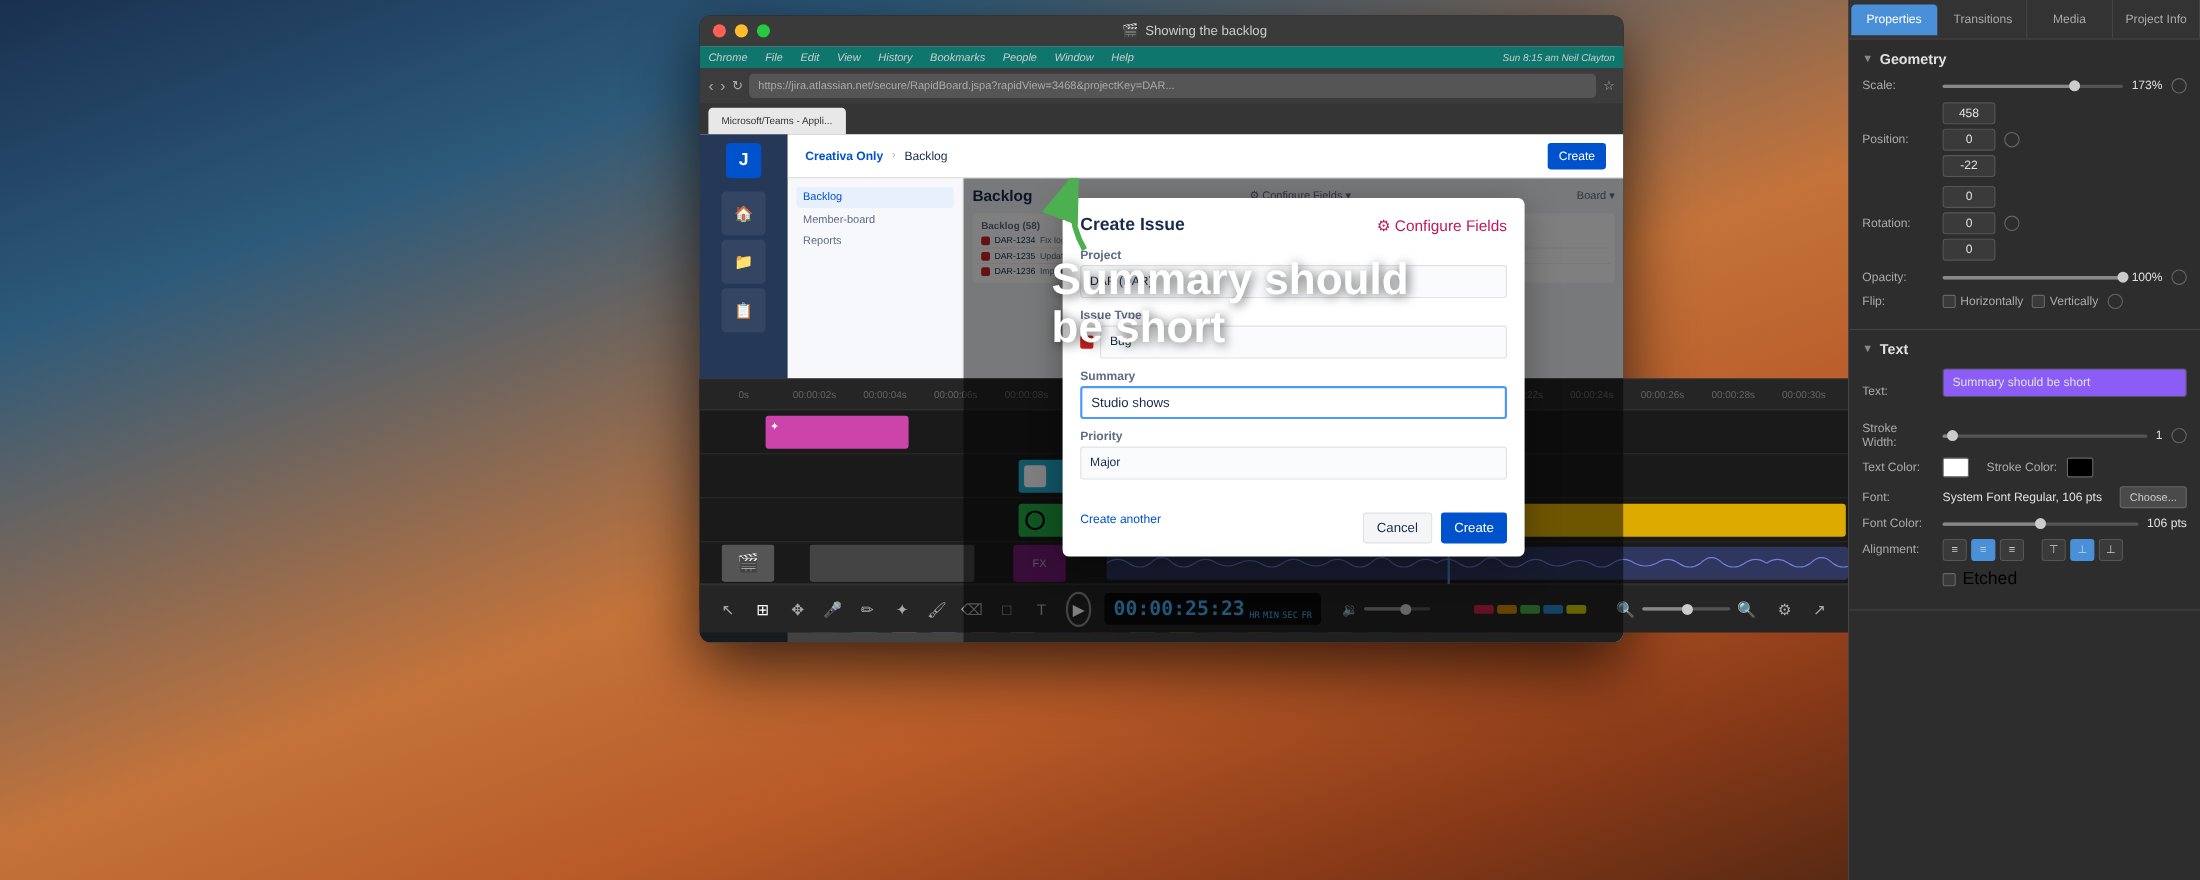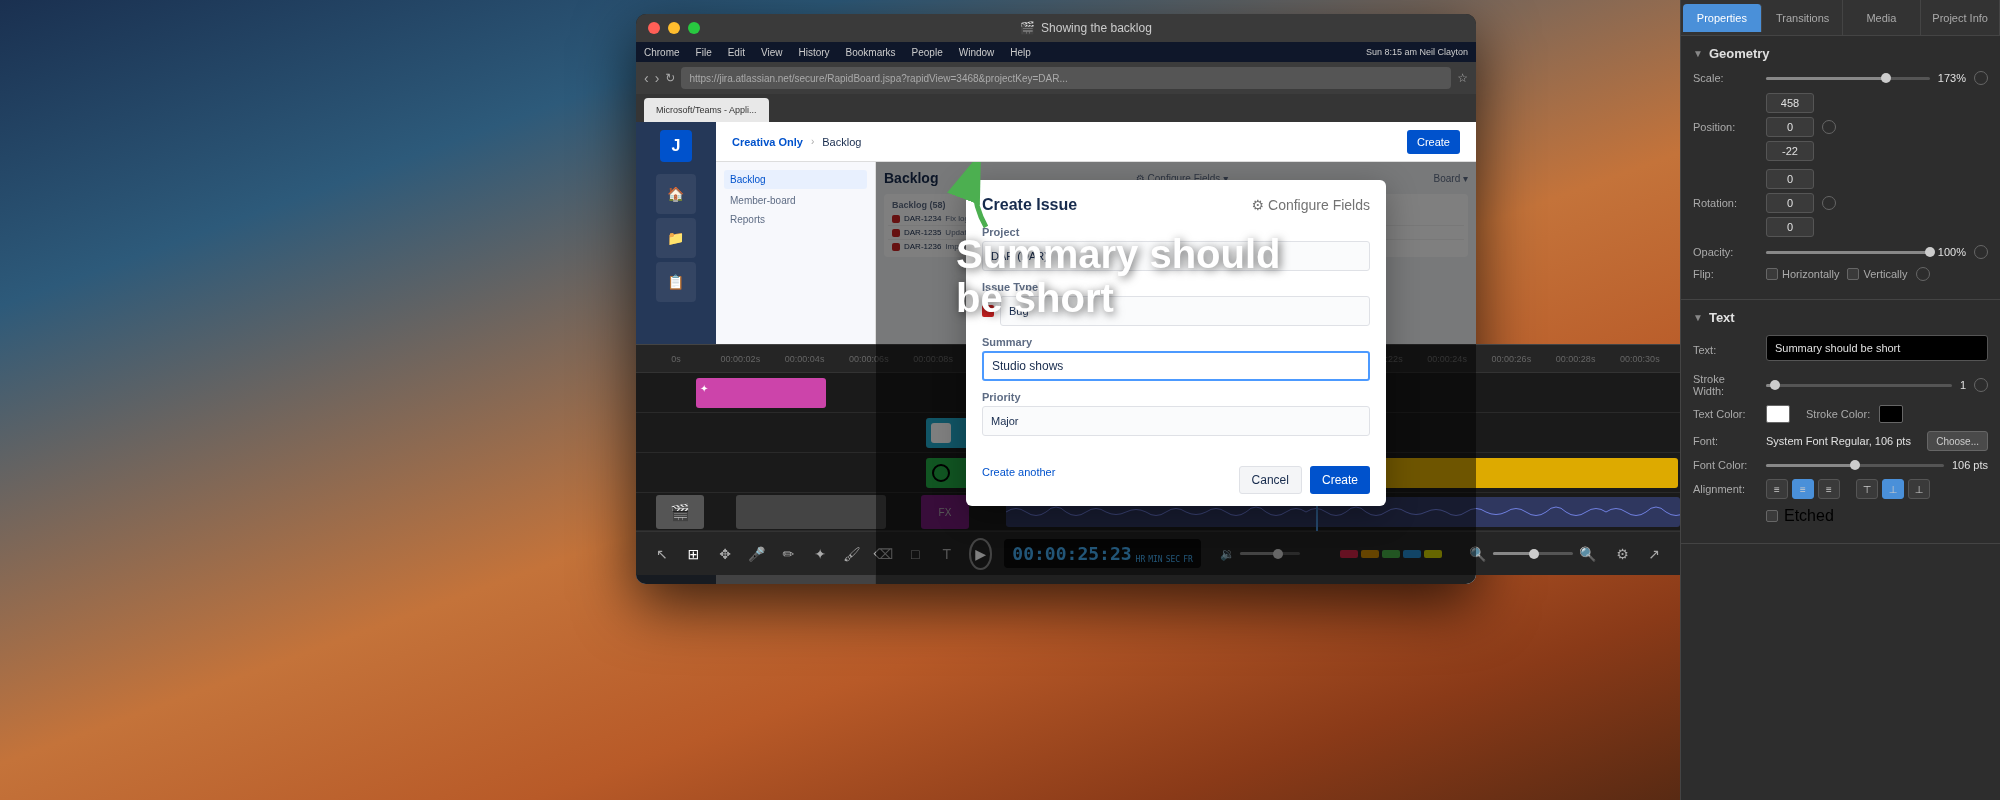--- a/index.html
+++ b/index.html
@@ -79,25 +79,26 @@
 
     .browser-chrome {
       height: 80px;
       background: #3c3c3c;
       display: flex;
       flex-direction: column;
     }
 
     .browser-menubar {
       height: 20px;
-      background: #0f172a;
+      background: #0f766e;
       display: flex;
       align-items: center;
       padding: 0 8px;
       gap: 16px;
+      font-style: italic;
     }
 
     .browser-menubar-item {
       color: #ccc;
       font-size: 10px;
     }
 
     .browser-toolbar {
       height: 32px;
       background: #3c3c3c;
@@ -476,27 +477,27 @@
     .checkbox-box {
       width: 12px;
       height: 12px;
       border: 1px solid #666;
       background: #3a3a3a;
       border-radius: 2px;
     }
 
     
     .text-input-area {
-      background: #000000;
+      background: #8b5cf6;
       border: 1px solid #555;
       border-radius: 3px;
       padding: 6px 8px;
       color: #e0e0e0;
       font-size: 11px;
-      margin-bottom: 4px;
+      margin-bottom: 15px;
     }
 
     .color-swatch {
       width: 24px;
       height: 18px;
       border: 1px solid #666;
       border-radius: 2px;
       cursor: pointer;
     }
 
@@ -969,21 +970,21 @@
                   <div style="width:8px;height:8px;background:#cc2222;border-radius:2px;flex-shrink:0;"></div>
                   <span style="font-size:8px;color:#172b4d;">DAR-1236</span>
                   <span style="font-size:8px;color:#5e6c84;flex:1;">Improve performance</span>
                 </div>
               </div>
 
               <div class="modal-overlay">
                 <div class="modal">
                   <div class="modal-header">
                     <span class="modal-title">Create Issue</span>
-                    <span style="cursor:pointer;color:#737373;font-size:14px;">⚙ Configure Fields</span>
+                    <span style="cursor:pointer;color:#be185d;font-size:14px;">⚙ Configure Fields</span>
                   </div>
                   <div class="modal-body">
                     <div class="form-row">
                       <div class="form-label">Project</div>
                       <div style="display:flex;gap:4px;">
                         <div class="form-select" style="flex:1;display:flex;align-items:center;">
                           <span style="font-size:11px;">DAR (DAR)</span>
                         </div>
                       </div>
                     </div>

